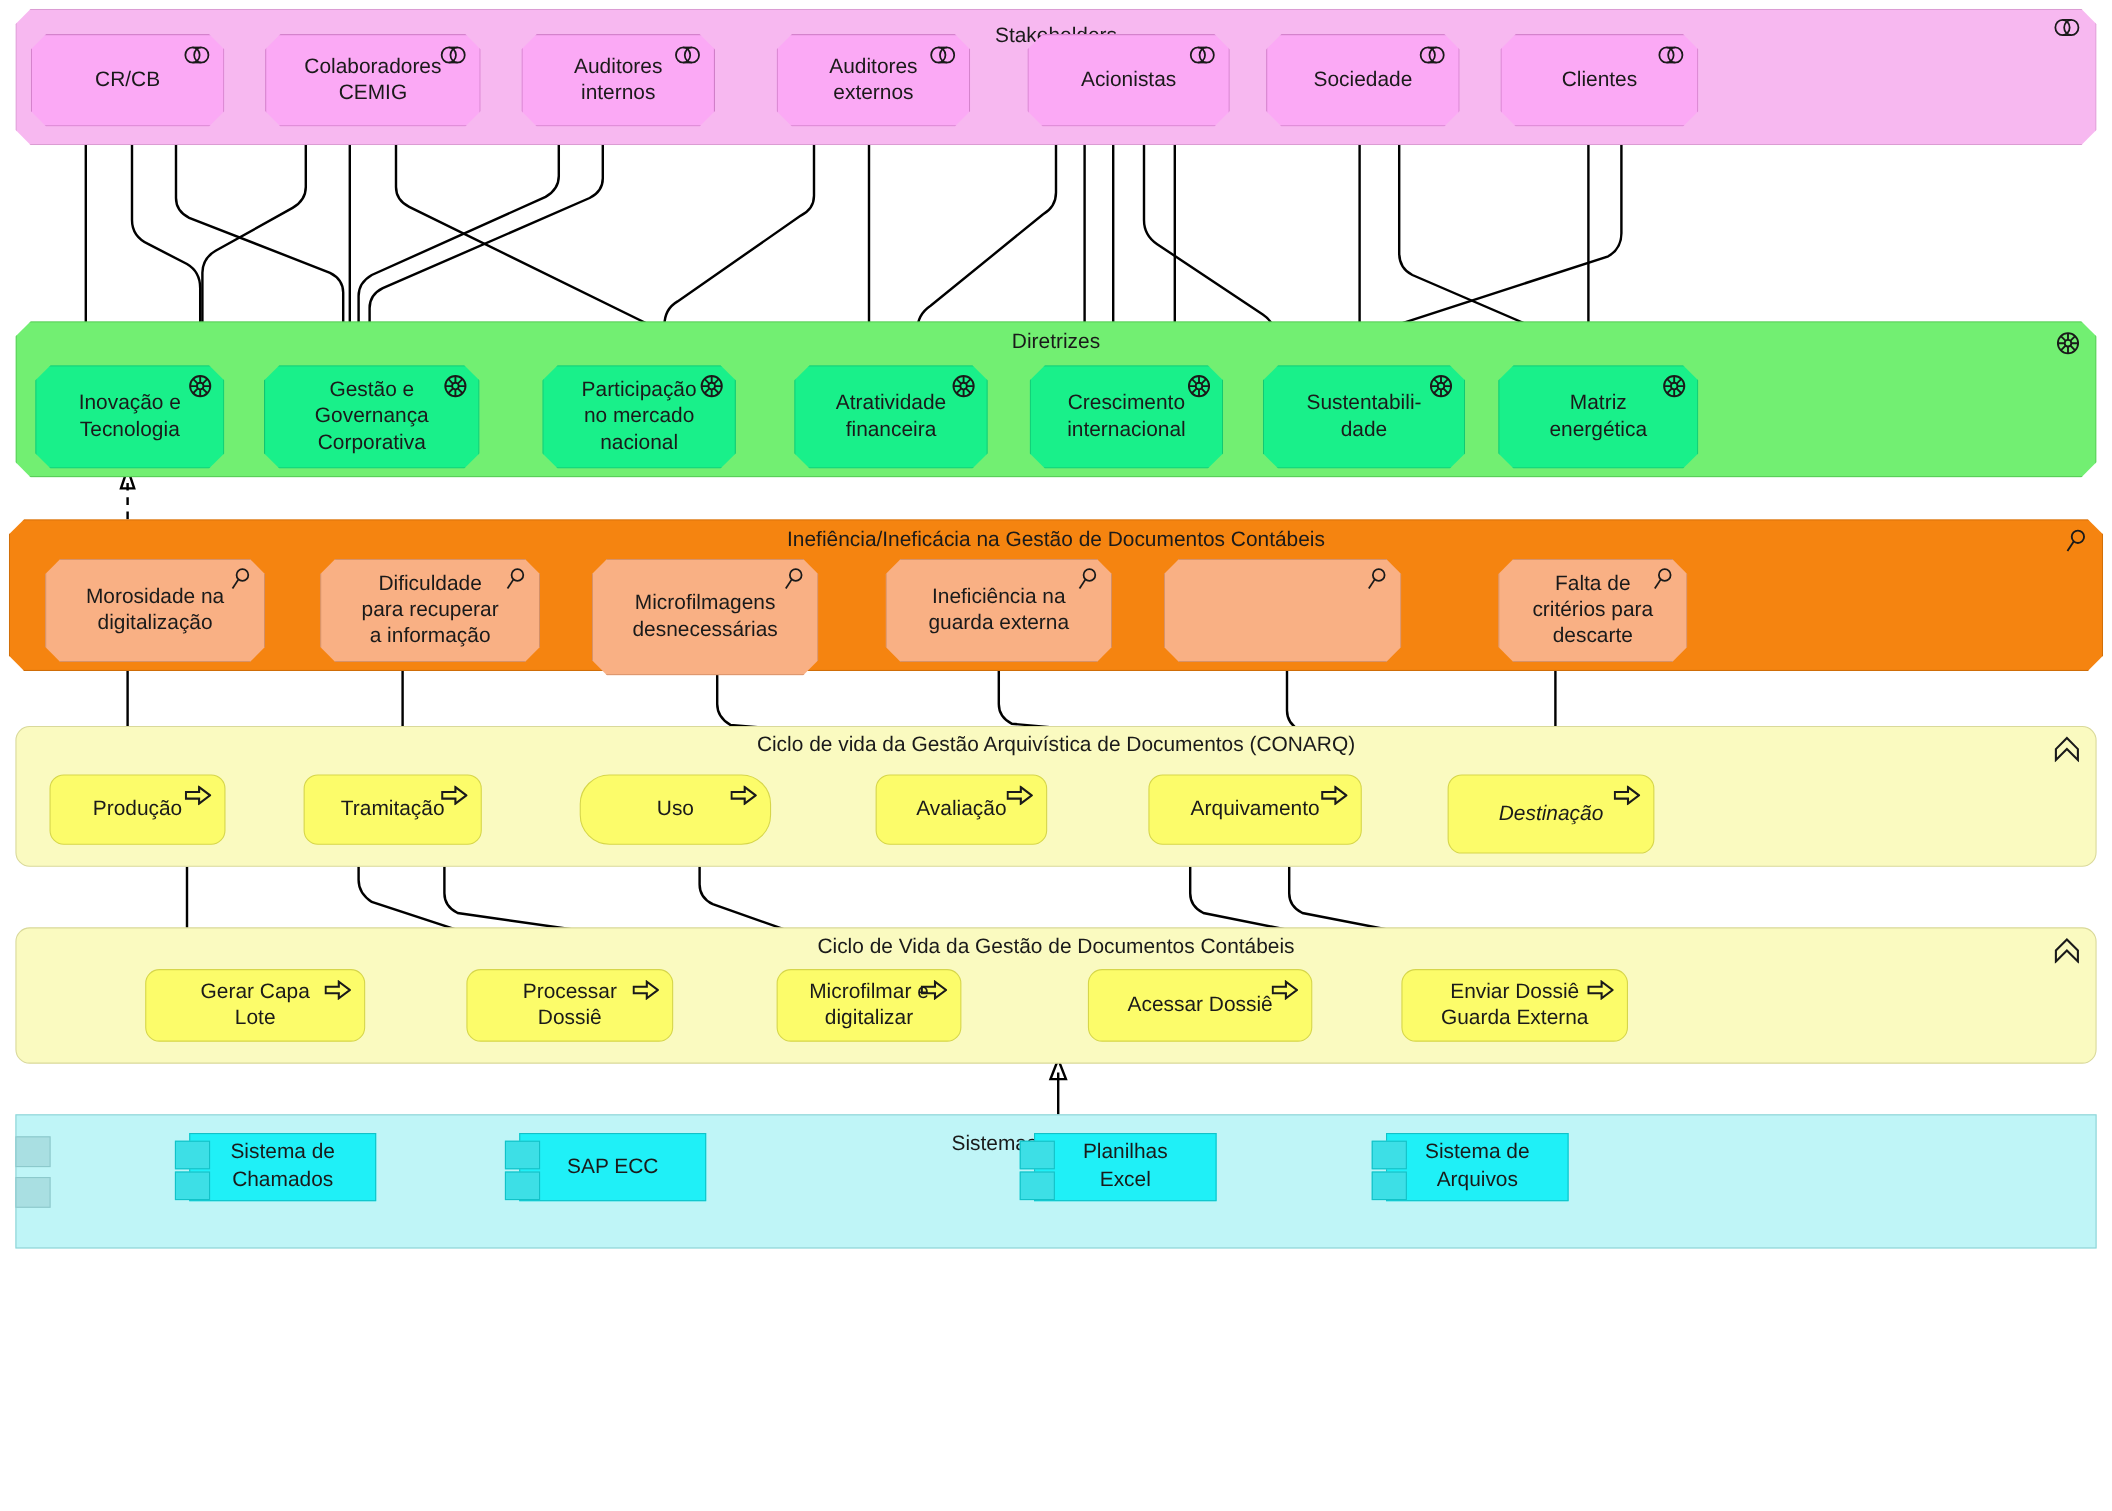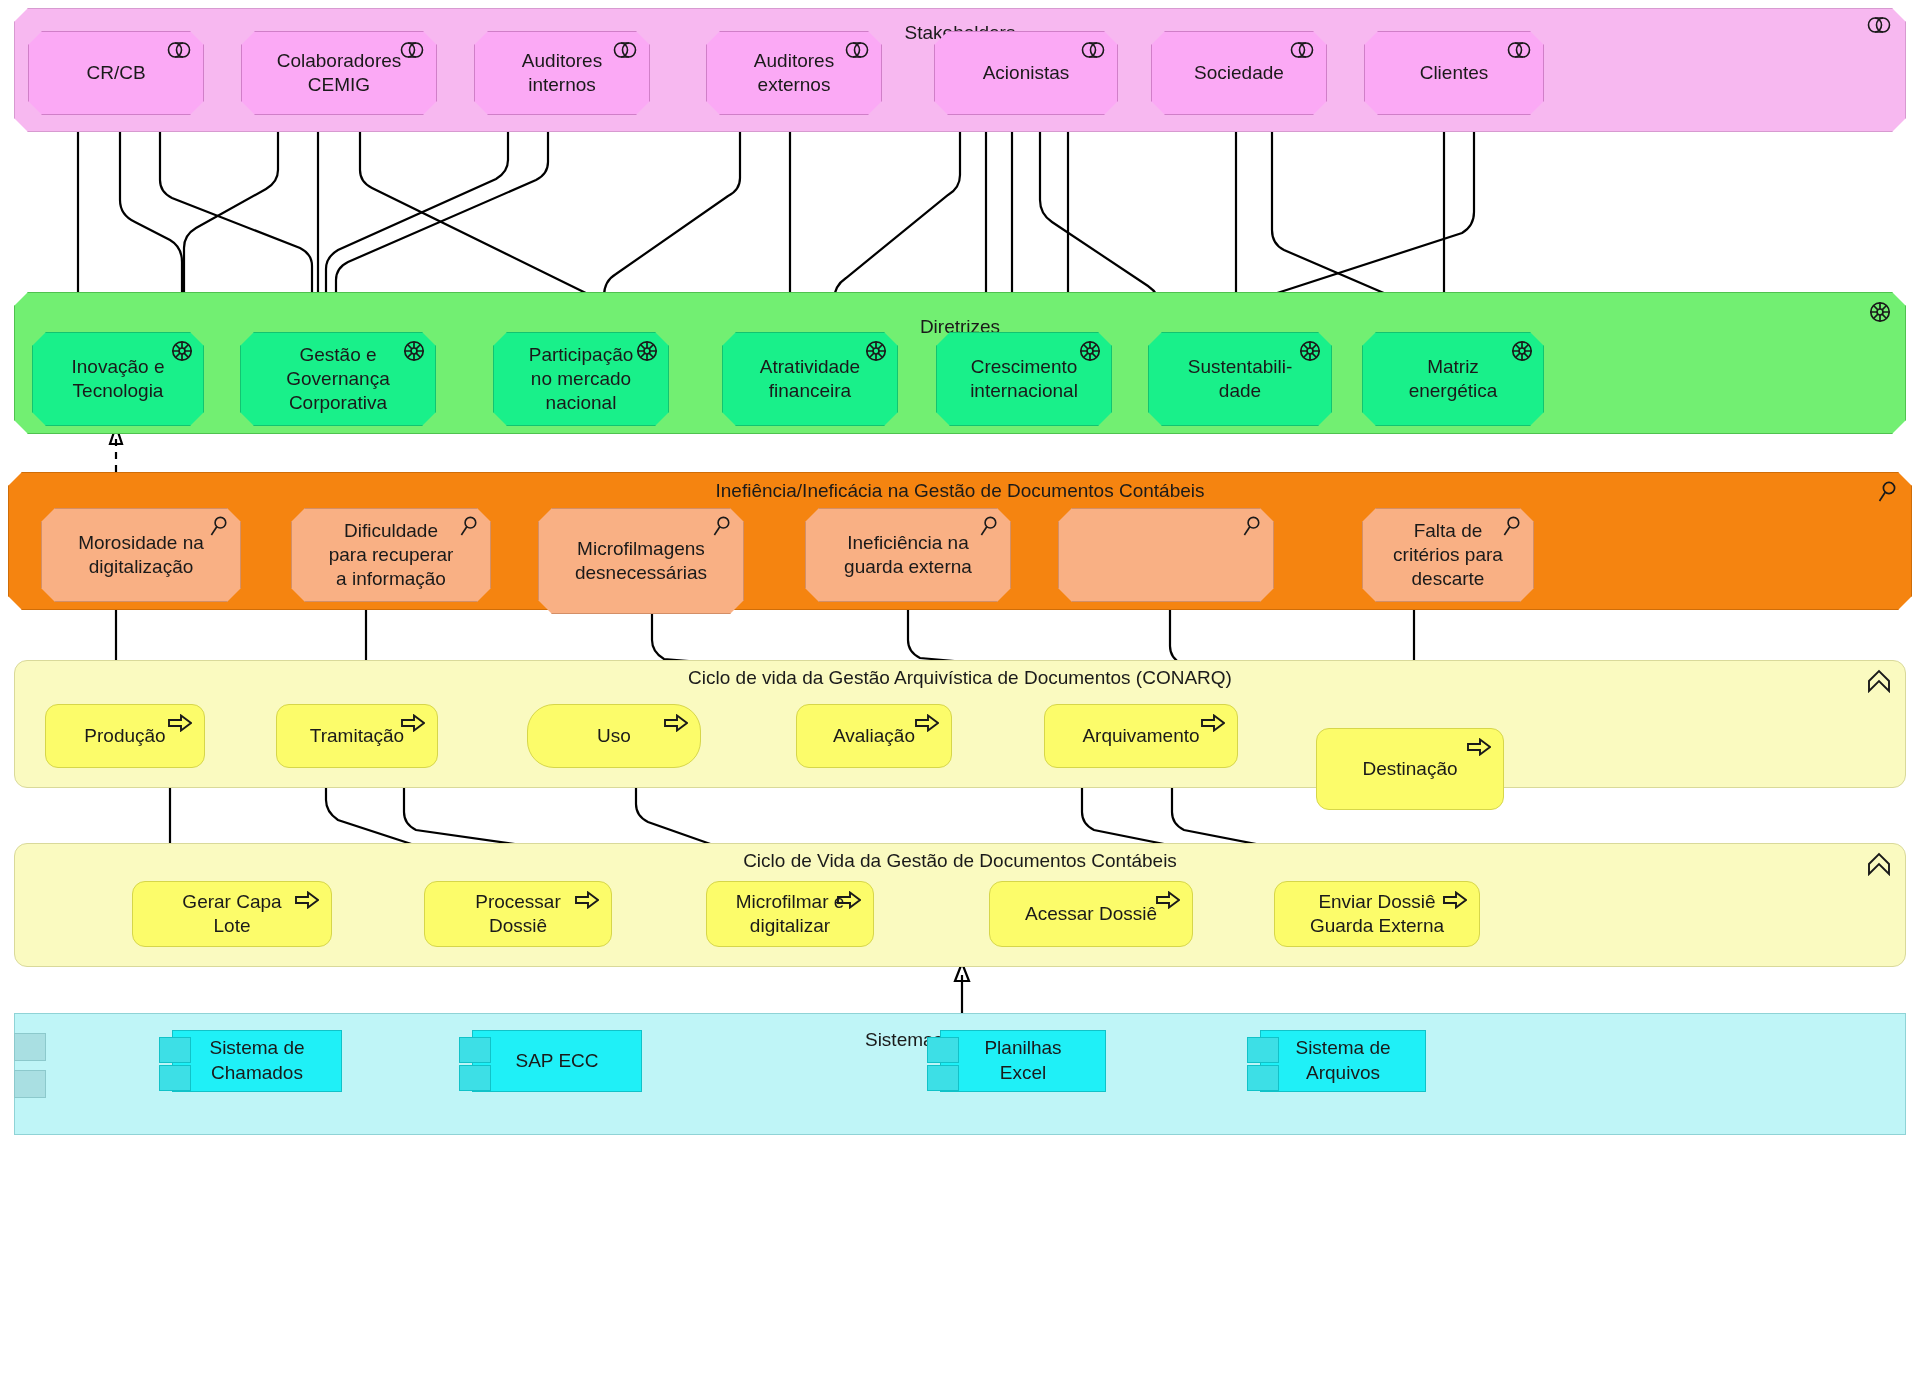--- a/index.html
+++ b/index.html
@@ -30,21 +30,21 @@
 
   
   .band-stake{left:14px;top:8px;width:1892px;height:124px;background:#f7b8f0;
       border:1px solid #d79ad0;}
   .band-stake .band-title{top:14px;}
   .node-stake{background:#fba9f5;border:1px solid #d07fc8;}
 
   
   .band-dir{left:14px;top:292px;width:1892px;height:142px;background:#72ef72;
       border:1px solid #4fc24f;}
-  .band-dir .band-title{top:24px;}
+  .band-dir .band-title{top:8px;}
   .node-dir{background:#19f08a;border:1px solid #12c471;}
 
   
   .band-ass{left:8px;top:472px;width:1904px;height:138px;background:#f58410;
       border:1px solid #cf6d08;}
   .band-ass .band-title{top:8px;}
   .node-ass{background:#f9b084;border:1px solid #d38f67;}
 
   
   .band-conarq{left:14px;top:660px;width:1892px;height:128px;background:#fafac0;
@@ -499,21 +499,21 @@
         </span>
       </div>
       <div class="node rnd node-proc" style="left: 1044px; top: 704px; width: 194px; height: 64px;">
         <span class="lbl">Arquivamento</span>
         <span class="nicon" style="right: 12px; top: 9px;">
           <svg class="icon-svg" width="24" height="18" viewBox="0 0 24 18">
             <path d="M1,6 L13,6 L13,1.5 L23,9 L13,16.5 L13,12 L1,12 Z" fill="none" stroke="#1a1a1a" stroke-width="1.9" stroke-linejoin="miter"></path>
           </svg>
         </span>
       </div>
-      <div class="node rnd node-proc" style="left: 1316px; top: 728px; width: 188px; height: 82px;">
+      <div class="node rnd node-proc" style="left: 1316px; top: 704px; width: 188px; height: 72px; font-style: italic;">
         <span class="lbl">Destinação</span>
         <span class="nicon" style="right: 12px; top: 9px;">
           <svg class="icon-svg" width="24" height="18" viewBox="0 0 24 18">
             <path d="M1,6 L13,6 L13,1.5 L23,9 L13,16.5 L13,12 L1,12 Z" fill="none" stroke="#1a1a1a" stroke-width="1.9" stroke-linejoin="miter"></path>
           </svg>
         </span>
       </div>
     </div>
   <div id="nodes-contabeis">
       <div class="node rnd node-proc" style="left: 132px; top: 881px; width: 200px; height: 66px;">

